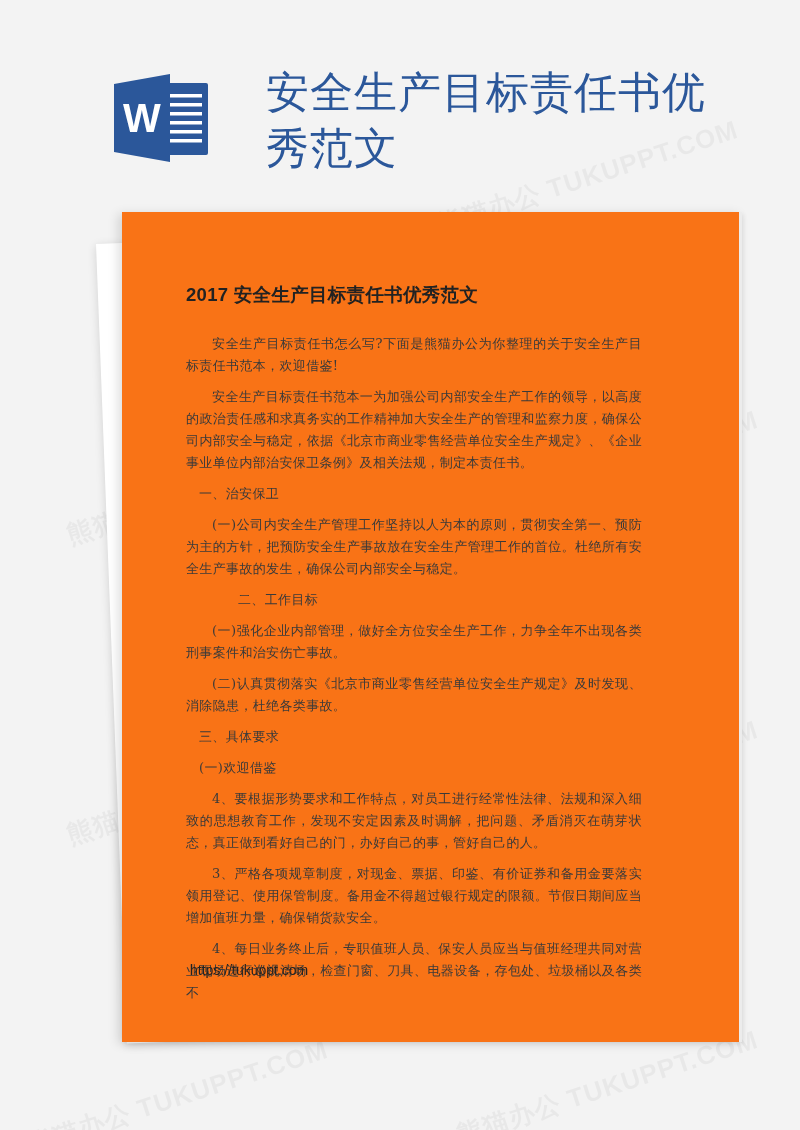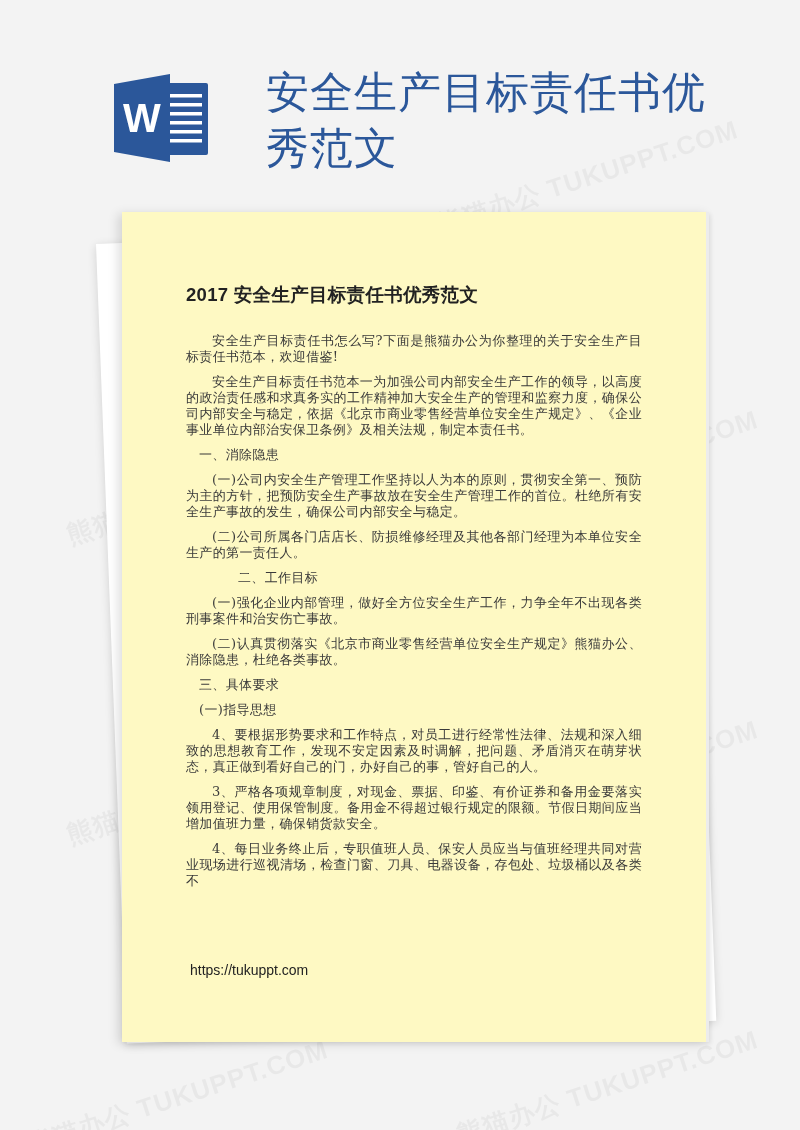--- a/index.html
+++ b/index.html
@@ -20,31 +20,32 @@
       color: #2b579a; font-family: "DejaVu Sans", "Liberation Sans", sans-serif;
       font-size: 43px; line-height: 56px; letter-spacing: 1px;
     }
     .back-page {
       position: absolute; left: 96px; top: 244px; width: 590px; height: 800px;
       background: #fff; transform: rotate(-2.2deg); transform-origin: 0 0;
       box-shadow: 0 2px 10px rgba(0,0,0,0.14);
     }
     .front-page {
       position: absolute; left: 122px; top: 212px; width: 584px; height: 830px;
-      background: #fef9c3; box-shadow: -4px 2px 10px rgba(0,0,0,0.13), 2px 2px 4px rgba(0,0,0,0.06);
+      background: #f97316; box-shadow: -4px 2px 10px rgba(0,0,0,0.13), 2px 2px 4px rgba(0,0,0,0.06);
       border-right: 3px solid #ececec;
+      padding-left: 33px;
     }
     .page-content { position: absolute; left: 64px; top: 70px; width: 456px; color: #333; }
     .page-heading {
       font-family: "Liberation Sans", "DejaVu Sans", sans-serif;
       font-size: 18.5px; color: #222; margin: 0 0 26px 0; letter-spacing: 0.3px;
     }
     .page-heading .yr { font-weight: bold; }
     .para {
-      font-size: 13px; line-height: 16px; margin: 0 0 9px 0;
+      font-size: 13px; line-height: 22px; margin: 0 0 9px 0;
       text-align: justify; text-indent: 2em; color: #3a3a3a; letter-spacing: 0.35px;
     }
     .para.noindent { text-indent: 0; padding-left: 1em; }
     .para.indent4 { text-indent: 0; padding-left: 4em; }
     .footer-url {
       position: absolute; left: 68px; top: 750px;
       font-family: "Liberation Sans", sans-serif; font-size: 14px; color: #222;
     }
   </style>
 </head>
@@ -76,26 +77,25 @@
 
 <div class="doc-title">安全生产目标责任书优秀范文</div>
 
 <div class="back-page"></div>
 
 <div class="front-page">
   <div class="page-content">
     <h1 class="page-heading"><span class="yr">2017</span><span> 安全生产目标责任书优秀范文</span></h1>
     <p class="para">安全生产目标责任书怎么写?下面是熊猫办公为你整理的关于安全生产目标责任书范本，欢迎借鉴!</p>
     <p class="para">安全生产目标责任书范本一为加强公司内部安全生产工作的领导，以高度的政治责任感和求真务实的工作精神加大安全生产的管理和监察力度，确保公司内部安全与稳定，依据《北京市商业零售经营单位安全生产规定》、《企业事业单位内部治安保卫条例》及相关法规，制定本责任书。</p>
-    <p class="para noindent">一、消除隐患</p>
+    <p class="para noindent">一、治安保卫</p>
     <p class="para">(一)公司内安全生产管理工作坚持以人为本的原则，贯彻安全第一、预防为主的方针，把预防安全生产事故放在安全生产管理工作的首位。杜绝所有安全生产事故的发生，确保公司内部安全与稳定。</p>
-    <p class="para">(二)公司所属各门店店长、防损维修经理及其他各部门经理为本单位安全生产的第一责任人。</p>
     <p class="para indent4">二、工作目标</p>
     <p class="para">(一)强化企业内部管理，做好全方位安全生产工作，力争全年不出现各类刑事案件和治安伤亡事故。</p>
-    <p class="para">(二)认真贯彻落实《北京市商业零售经营单位安全生产规定》熊猫办公、消除隐患，杜绝各类事故。</p>
+    <p class="para">(二)认真贯彻落实《北京市商业零售经营单位安全生产规定》及时发现、消除隐患，杜绝各类事故。</p>
     <p class="para noindent">三、具体要求</p>
-    <p class="para noindent">(一)指导思想</p>
+    <p class="para noindent">(一)欢迎借鉴</p>
     <p class="para">4、要根据形势要求和工作特点，对员工进行经常性法律、法规和深入细致的思想教育工作，发现不安定因素及时调解，把问题、矛盾消灭在萌芽状态，真正做到看好自己的门，办好自己的事，管好自己的人。</p>
     <p class="para">3、严格各项规章制度，对现金、票据、印鉴、有价证券和备用金要落实领用登记、使用保管制度。备用金不得超过银行规定的限额。节假日期间应当增加值班力量，确保销货款安全。</p>
     <p class="para">4、每日业务终止后，专职值班人员、保安人员应当与值班经理共同对营业现场进行巡视清场，检查门窗、刀具、电器设备，存包处、垃圾桶以及各类不</p>
   </div>
   <div class="footer-url">https://tukuppt.com</div>
 </div>
 
 </body></html>

